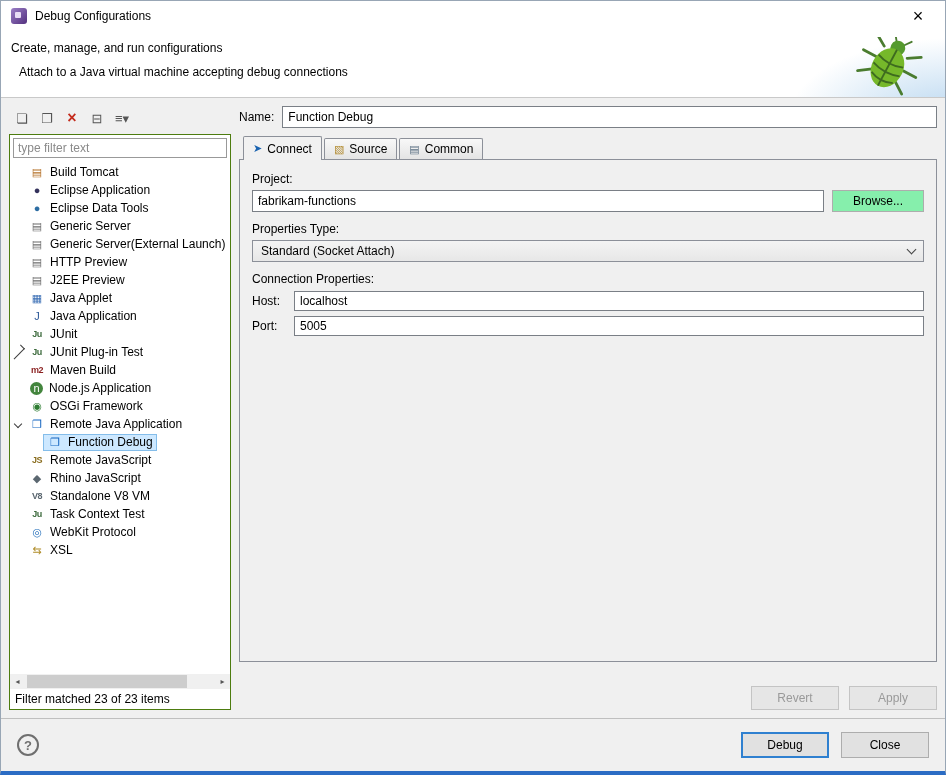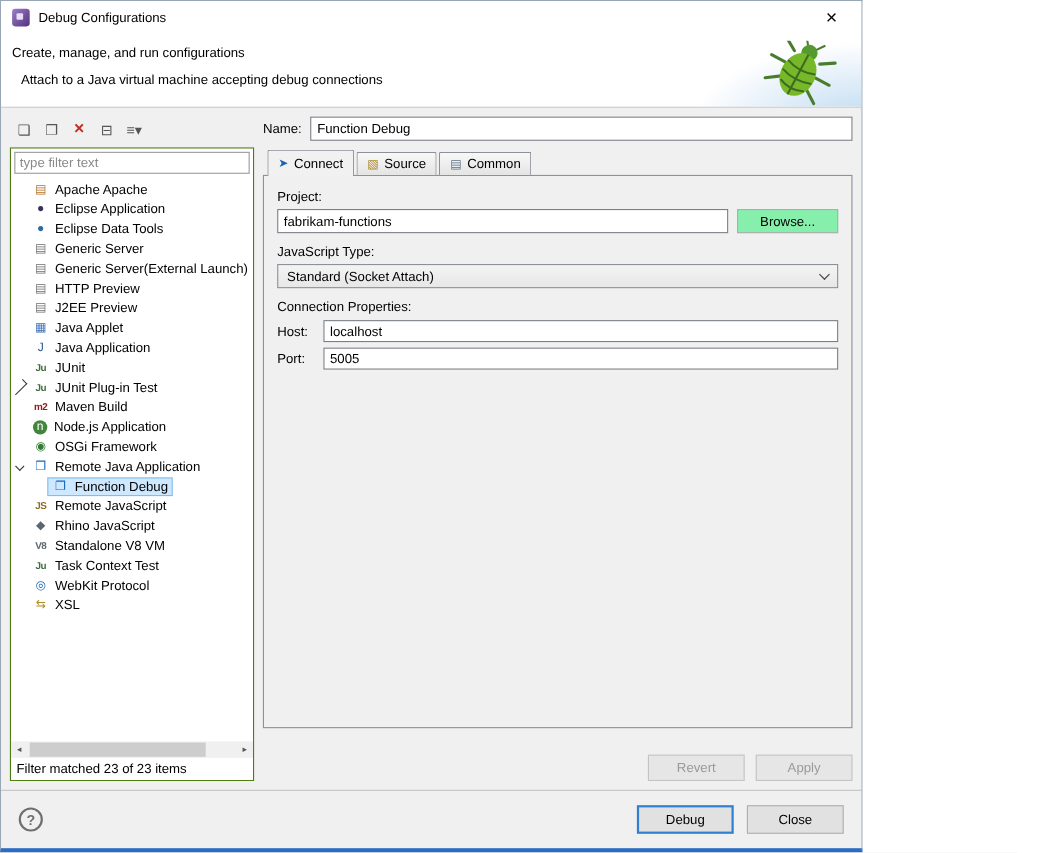--- a/index.html
+++ b/index.html
@@ -1,19 +1,19 @@
 <!DOCTYPE html>
 <html><head>
 <meta charset="utf-8">
 <style>
   * { box-sizing: border-box; margin: 0; padding: 0; }
   html,body { width: 946px; height: 775px; }
   body { font: 12px "Liberation Sans", sans-serif; color:#000; background:#fff; }
 
-  .window { width:784px; height:775px; border:1px solid #98a6b5; border-bottom:4px solid #2b6cc4; background:#f0f0f0; display:flex; flex-direction:column; }
+  .window { width:946px; height:775px; border:1px solid #98a6b5; border-bottom:4px solid #2b6cc4; background:#f0f0f0; display:flex; flex-direction:column; }
 
   
   .titlebar { height:30px; background:#fff; display:flex; align-items:center; padding:0 10px; gap:8px; flex:0 0 auto; }
   .app-icon { width:16px; height:16px; border-radius:3px; background:linear-gradient(135deg,#9b7fc7,#53307e); position:relative; }
   .app-icon::after { content:""; position:absolute; left:4px; top:4px; width:6px; height:6px; background:#e8ddf5; border-radius:1px; }
   .tb-title { font-size:12px; }
   .tb-close { margin-left:auto; width:34px; text-align:center; font-size:18px; line-height:28px; cursor:default; }
 
   
   .banner { position:relative; height:67px; background:#fff; border-bottom:1px solid #c9c9c9; padding:8px 0 0 10px; overflow:hidden; flex:0 0 auto; }
@@ -120,21 +120,21 @@
           <div class="tool-btn" style="color: rgb(85, 85, 85);">⊟</div>
           <div class="tool-btn" style="color: rgb(85, 85, 85);">≡▾</div>
         </div>
       <div class="left-panel">
         <input class="filter-input" placeholder="type filter text" style="">
         <div class="tree">
             <div class="tree-row">
               <span class="chev-slot"></span>
               <span class="row-content">
                 <span class="titem-icon" style="color: rgb(181, 114, 42);">▤</span>
-                <span class="titem-label">Apache Apache</span>
+                <span class="titem-label">Build Tomcat</span>
               </span>
             </div>
             <div class="tree-row">
               <span class="chev-slot"></span>
               <span class="row-content">
                 <span class="titem-icon" style="color: rgb(52, 50, 92);">●</span>
                 <span class="titem-label">Eclipse Application</span>
               </span>
             </div>
             <div class="tree-row">
@@ -315,21 +315,21 @@
           </div>
         </div>
 
       <div class="content">
         <div class="group-label">Project:</div>
         <div class="project-row">
           <input class="text-input project-input" value="fabrikam-functions" style="">
           <button class="browse-btn">Browse...</button>
         </div>
 
-        <div class="group-label">JavaScript Type:</div>
+        <div class="group-label">Properties Type:</div>
         <div class="combo">
           <span>Standard (Socket Attach)</span>
           <span class="combo-arrow"></span>
         </div>
 
         <div class="group-label">Connection Properties:</div>
         <div class="prop-row">
           <label class="prop-label">Host:</label>
           <input class="text-input prop-input" value="localhost" style="">
         </div>

